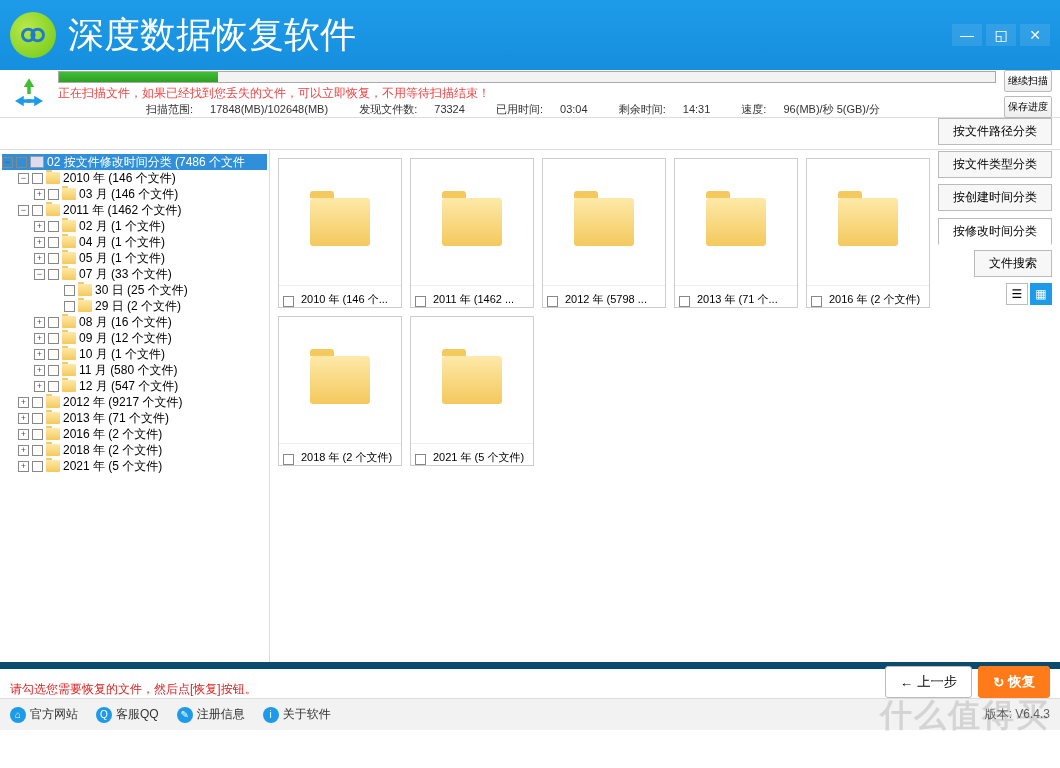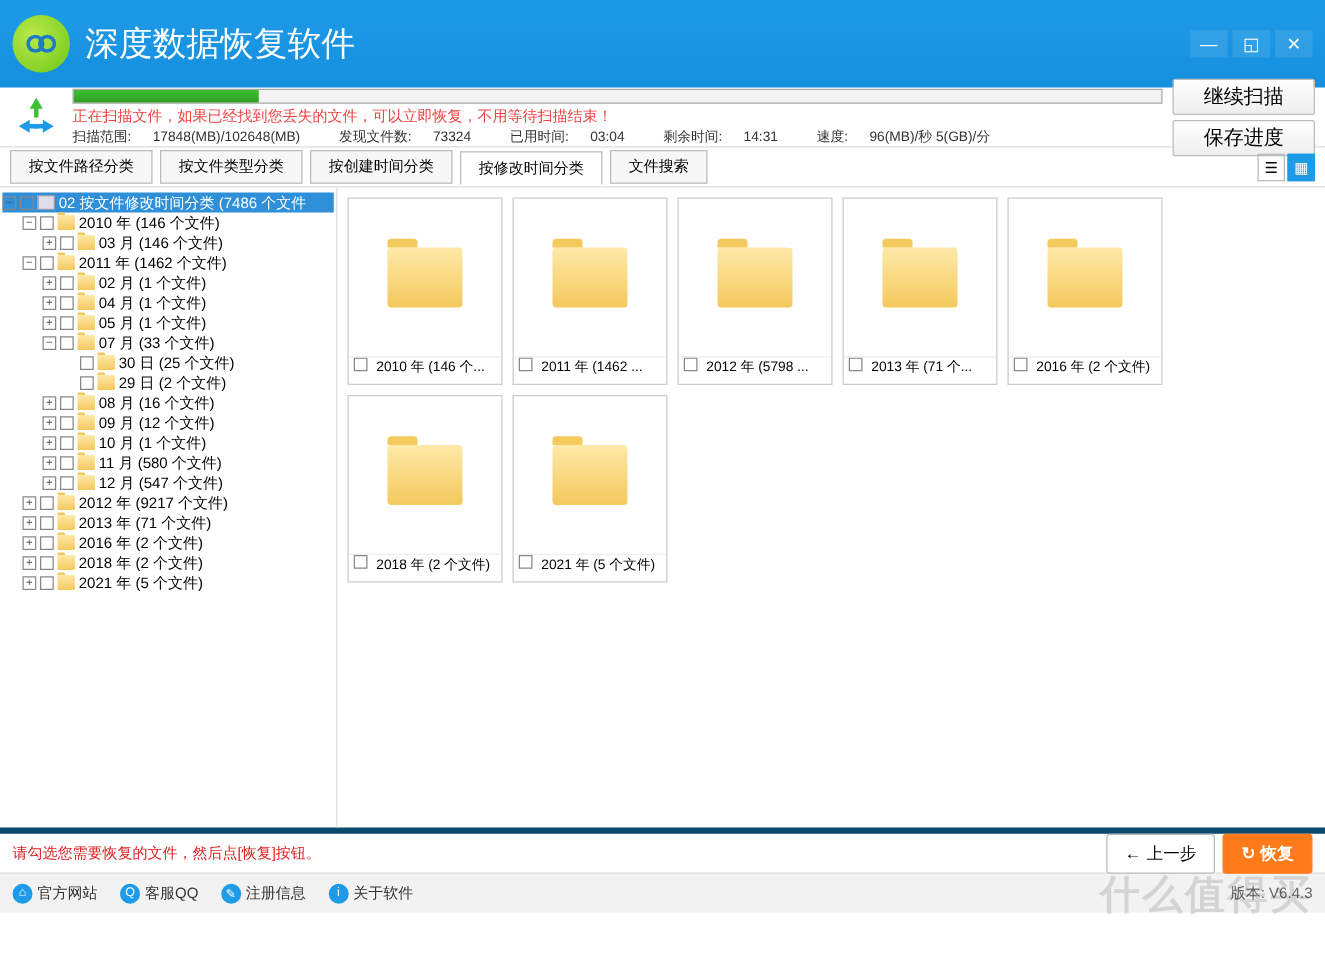--- a/index.html
+++ b/index.html
@@ -1,35 +1,35 @@
 <!DOCTYPE html>
 <html><head>
 <meta charset="utf-8">
 <style>
 * { margin: 0; padding: 0; box-sizing: border-box; font-family: "Microsoft YaHei", Arial, sans-serif; }
 body { width: 1060px; height: 768px; background: #fff; overflow: hidden; font-size: 12px; }
 
 .titlebar { height: 70px; background: linear-gradient(#1e9be8, #158fde); display: flex; align-items: center; padding: 0 10px; color: #fff; }
 .logo { width: 46px; height: 46px; border-radius: 50%; background: radial-gradient(circle at 35% 35%, #b9e84a, #6ec815); display: flex; align-items: center; justify-content: center; margin-right: 12px; }
 .logo svg { width: 28px; height: 28px; }
-.titlebar h1 { font-size: 27px; font-weight: normal; flex: 1; }
+.titlebar h1 { font-size: 36px; font-weight: normal; flex: 1; }
 .winbtn { width: 30px; height: 22px; background: rgba(255,255,255,.1); margin-left: 4px; display: flex; align-items: center; justify-content: center; color: #fff; cursor: pointer; font-size: 14px; }
 
 .scanbar { height: 48px; border-bottom: 1px solid #ddd; display: flex; align-items: center; padding: 4px 8px; gap: 8px; }
 .recycle { width: 42px; height: 42px; }
 .scaninfo { flex: 1; }
 .progress { height: 12px; width: 100%; border: 1px solid #aaa; background: #f3f3f3; margin-bottom: 2px; position: relative; }
 .progress-fill { height: 100%; background: linear-gradient(#3fbf33,#2ea022); width: 17%; }
 .red { color: #ef4444; }
-.stats { color: #333; font-size: 11px; }
+.stats { color: #333; font-size: 11px; text-align: center; }
 .stats span { margin-right: 14px; }
 .sidebtns { display: flex; flex-direction: column; gap: 4px; }
-.btn { border: 1px solid #bbb; background: linear-gradient(#fff,#eee); padding: 3px 24px; cursor: pointer; border-radius: 2px; font-size: 16px; }
-
-.tabs { height: 32px; display: flex; align-items: center; padding: 0 8px; border-bottom: 1px solid #ddd; gap: 6px; }
+.btn { border: 1px solid #bbb; background: linear-gradient(#fff,#eee); padding: 3px 3px; cursor: pointer; border-radius: 2px; font-size: 10px; }
+
+.tabs { height: 32px; display: flex; align-items: flex-end; padding: 0 8px; border-bottom: 1px solid #ddd; gap: 6px; flex-direction: column; }
 .tab { border: 1px solid #bbb; background: #f7f7f7; padding: 4px 14px; cursor: pointer; font-size: 12px; }
 .tab.active { background: #fff; border-bottom: 1px solid #fff; position: relative; top: 1px; }
 .viewtoggles { margin-left: auto; display: flex; gap: 2px; }
 .viewbtn { width: 22px; height: 22px; border: 1px solid #bbb; display: flex; align-items: center; justify-content: center; cursor: pointer; }
 .viewbtn.active { background: #1e9be8; color: #fff; border-color: #1e9be8; }
 
 .main { display: flex; height: 512px; }
 .treepanel { width: 270px; border-right: 1px solid #ddd; overflow: auto; font-size: 12px; padding: 4px 2px; }
 .treepanel::-webkit-scrollbar{width:16px;height:16px}.treepanel::-webkit-scrollbar-thumb{background:#c0c0c0;border:1px solid #aaa}
 .node { display: flex; align-items: center; height: 16px; white-space: nowrap; cursor: pointer; }
@@ -40,24 +40,24 @@
 .fld:before{content:"";position:absolute;top:-2px;left:0;width:6px;height:2px;background:#f4c95d;border-radius:1px 1px 0 0}
 .node.sel { background: #2f8fd8; color: #fff; }
 .drv { width: 14px; height: 12px; background: #dde; border: 1px solid #99a; margin-right: 3px; }
 
 .content { flex: 1; padding: 8px; overflow: auto; }
 .grid { display: flex; flex-wrap: wrap; gap: 8px; }
 .thumb { width: 124px; height: 150px; border: 1px solid #ccc; display: flex; flex-direction: column; }
 .thumbimg { flex: 1; display: flex; align-items: center; justify-content: center; }
 .bigfld { width: 60px; height: 48px; background: linear-gradient(#fde9a8,#f4c95d); border-radius: 3px; position: relative; }
 .bigfld:before{content:"";position:absolute;top:-7px;left:0;width:24px;height:7px;background:#f4c95d;border-radius:3px 3px 0 0}
-.thumblabel { height: 22px; border-top: 1px solid #eee; display: flex; align-items: flex-start; padding: 0 4px; gap: 4px; font-size: 11px; overflow: hidden; white-space: nowrap; }
+.thumblabel { height: 22px; border-top: 1px solid #eee; display: flex; align-items: flex-end; padding: 0 4px; gap: 4px; font-size: 11px; overflow: hidden; white-space: nowrap; }
 .thumblabel .chk{flex-shrink:0}
 
-.hint { height: 36px; border-top: 5px solid #0c4a6e; display: flex; align-items: center; padding: 0 10px; }
+.hint { height: 36px; border-top: 7px solid #0c4a6e; display: flex; align-items: flex-end; padding: 0 10px; }
 .hint-text { color: #d22; flex: 1; }
 .btn2 { border: 1px solid #bbb; background: #fff; padding: 6px 14px; cursor: pointer; border-radius: 3px; margin-left: 6px; display: flex; align-items: center; gap: 4px; }
 .btn2.orange { background: #ff7b1a; color: #fff; border-color: #ff7b1a; font-weight: bold; }
 
 .footer { height: 32px; background: #f2f2f2; border-top: 1px solid #ddd; display: flex; align-items: center; padding: 0 10px; gap: 18px; }
 .flink { display: flex; align-items: center; gap: 4px; color: #333; cursor: pointer; }
 .footer .ver { margin-left: auto; color: #666; }
 .roundicon { width: 16px; height: 16px; border-radius: 50%; background: #1e9be8; color: #fff; font-size: 10px; display: flex; align-items: center; justify-content: center; }
 .watermark{position:absolute;right:10px;bottom:30px;font-size:32px;color:rgba(0,0,0,.12);font-weight:bold;letter-spacing:2px;pointer-events:none}
 </style>

